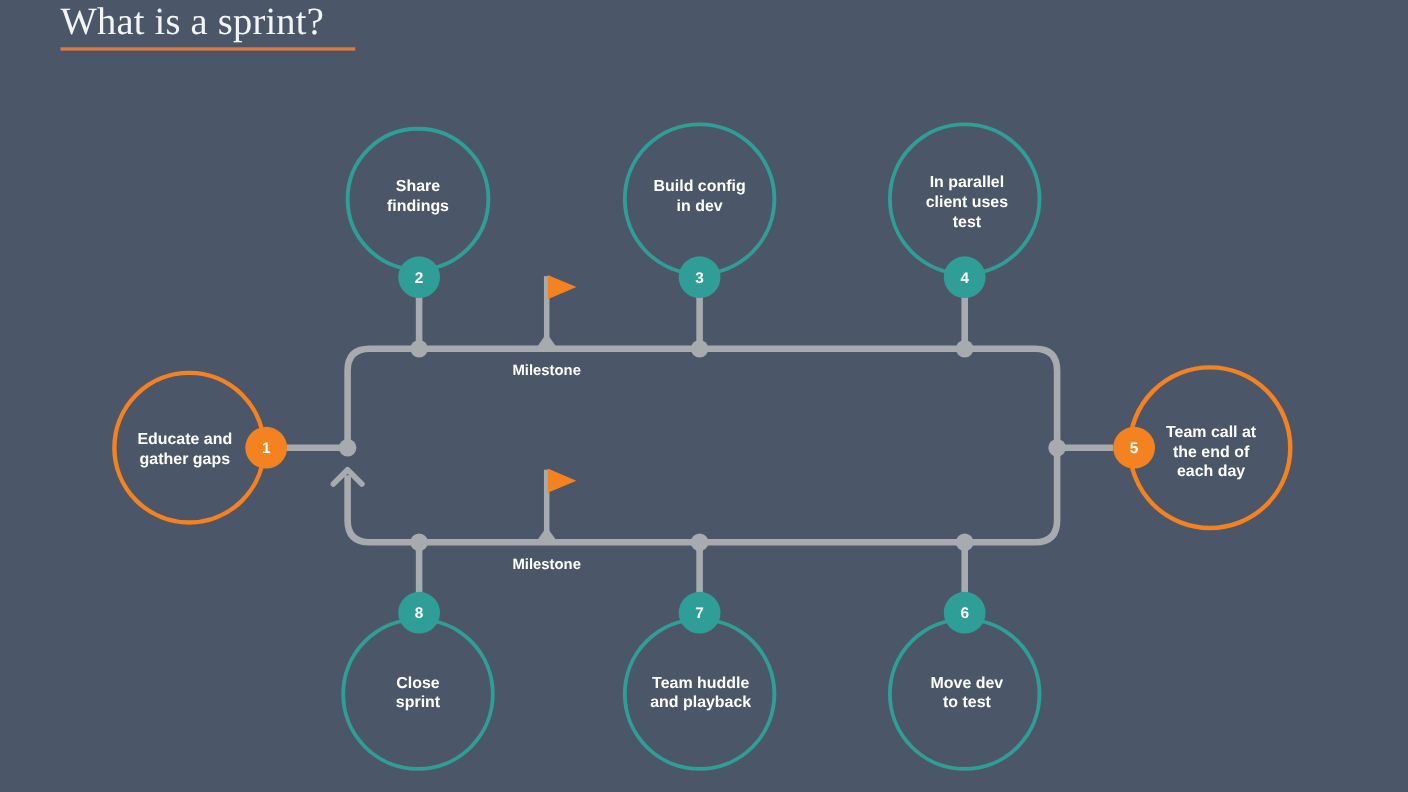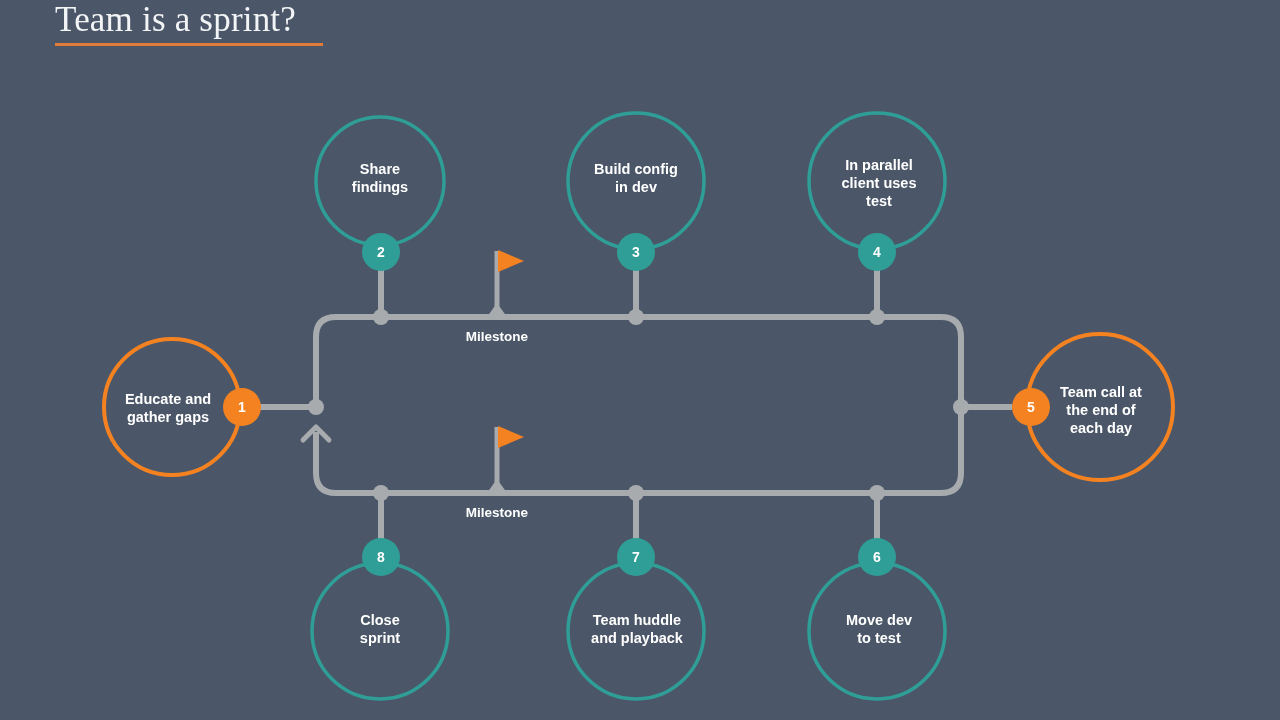--- a/index.html
+++ b/index.html
@@ -67,21 +67,21 @@
     font-weight: bold;
     fill: #ffffff;
   }
 </style>
 </head>
 <body>
 
 <div id="slide">
 
   <div id="title-block">
-    <h1 id="page-title">Team is a sprint?</h1>
+    <h1 id="page-title">What is a sprint?</h1>
   </div>
   <div id="title-rule"></div>
 
   <svg id="diagram" width="1280" height="720" viewBox="0 0 1280 720">
 
     <g>
 
       <line x1="252" y1="407" x2="316" y2="407" stroke="#a8abae" stroke-width="6" stroke-linecap="butt"></line>
 
       <path d="M 316 407 L 316 337 Q 316 317 336 317 L 941 317 Q 961 317 961 337 L 961 407" fill="none" stroke="#a8abae" stroke-width="6" stroke-linecap="butt"></path>

